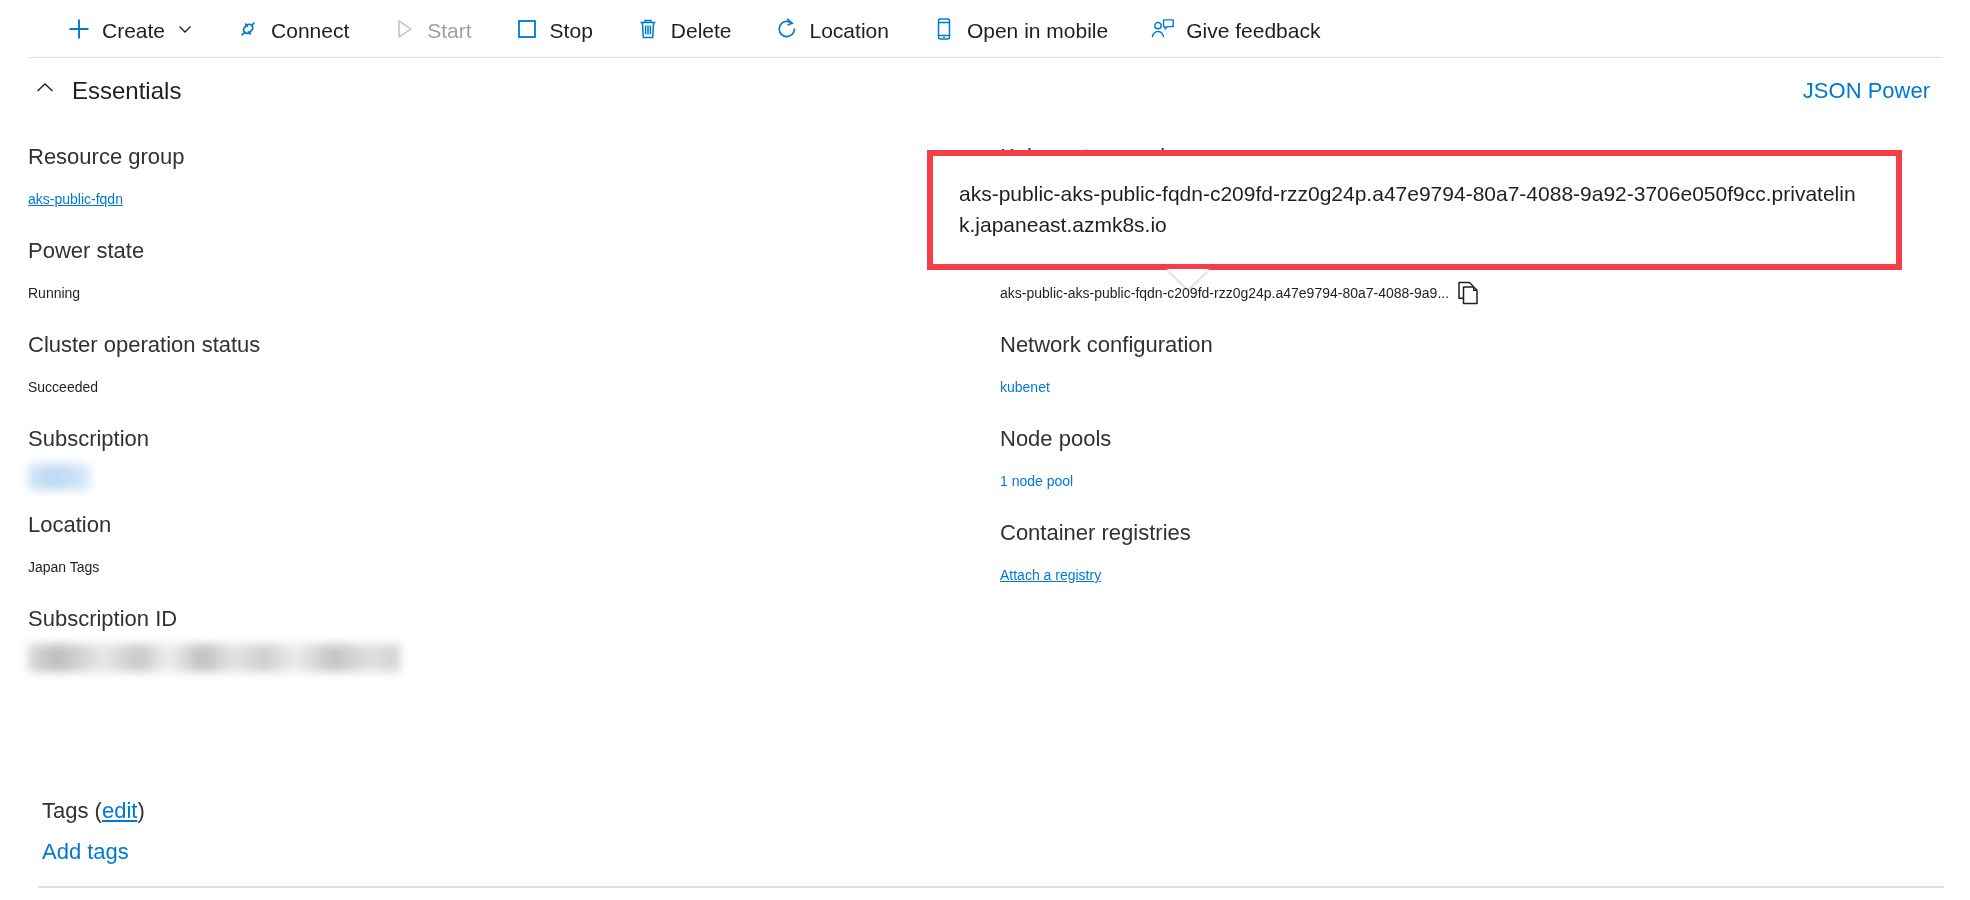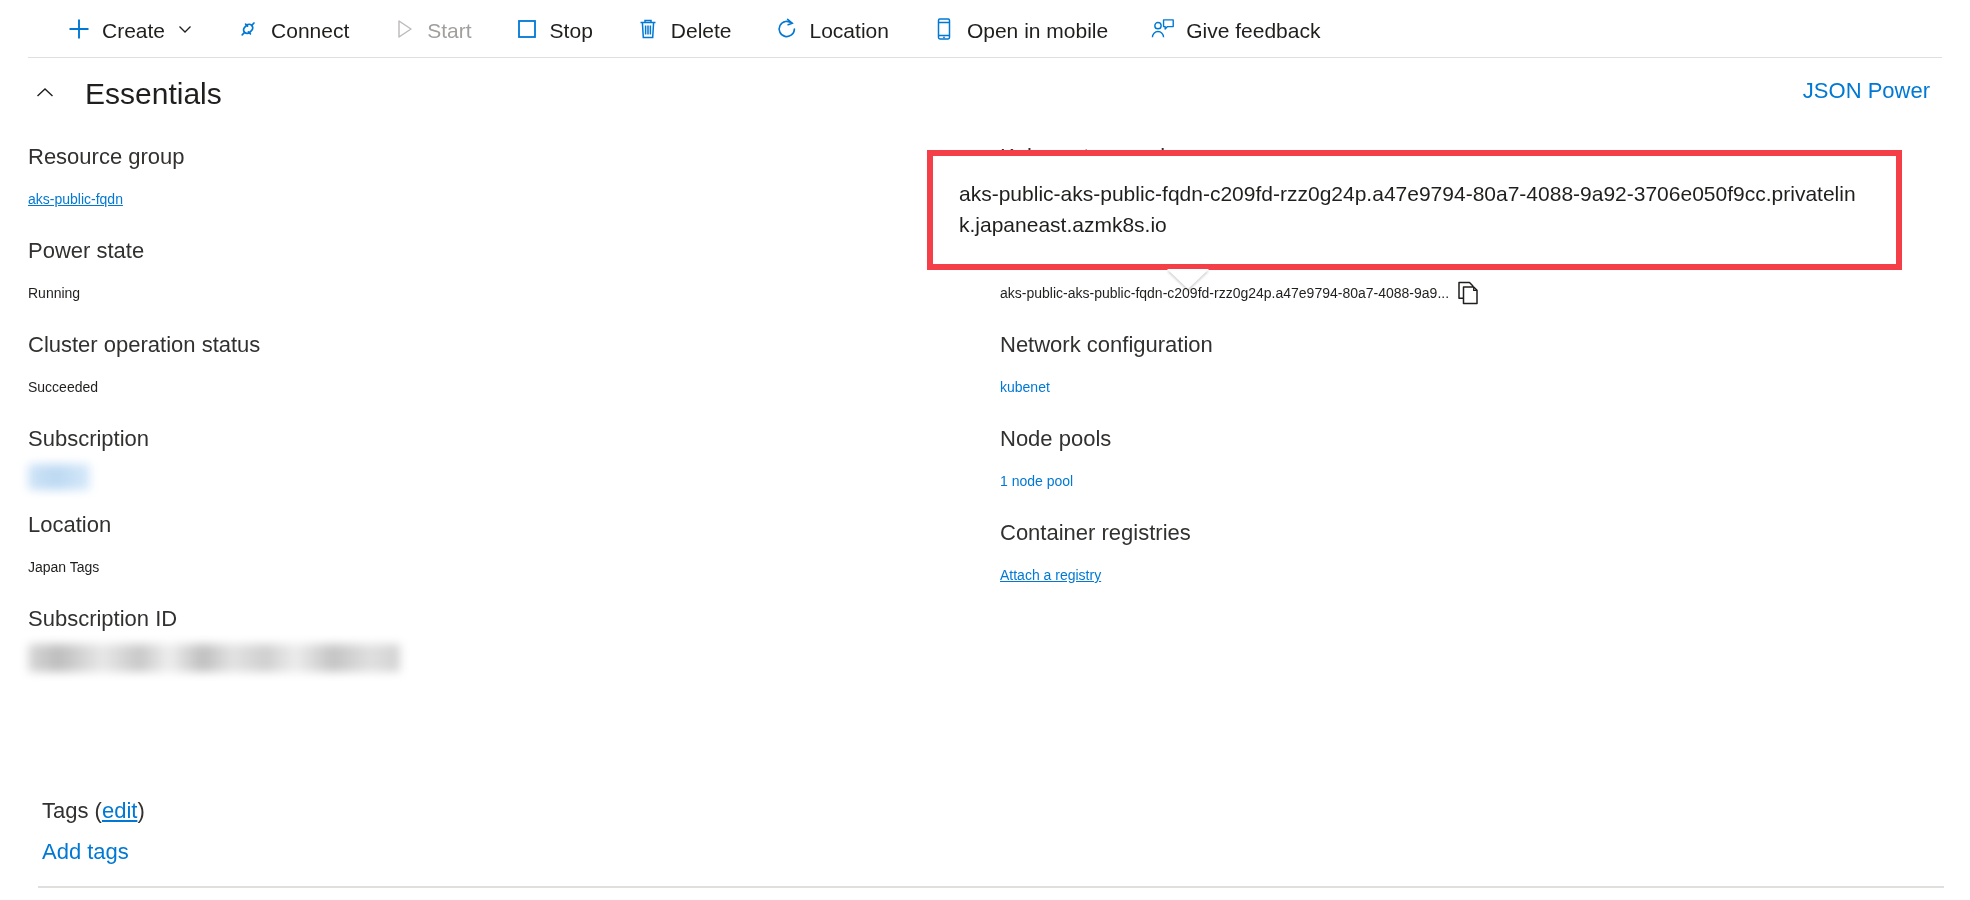--- a/index.html
+++ b/index.html
@@ -57,24 +57,24 @@
 
   
   .essentials-row {
     position: absolute;
     left: 0; top: 77px;
     width: 1970px; height: 42px;
   }
   .essentials-toggle {
     position: absolute;
     left: 34px; top: 0;
-    display: flex; align-items: center; gap: 29px;
+    display: flex; align-items: center; gap: 16px;
     cursor: pointer;
     color: #201f1e;
-    font-size: 30px;
+    font-size: 24px;
   }
   .json-view {
     position: absolute;
     right: 40px; top: 1px;
     color: #0078d4;
     font-size: 22px;
     cursor: pointer;
   }
 
   

